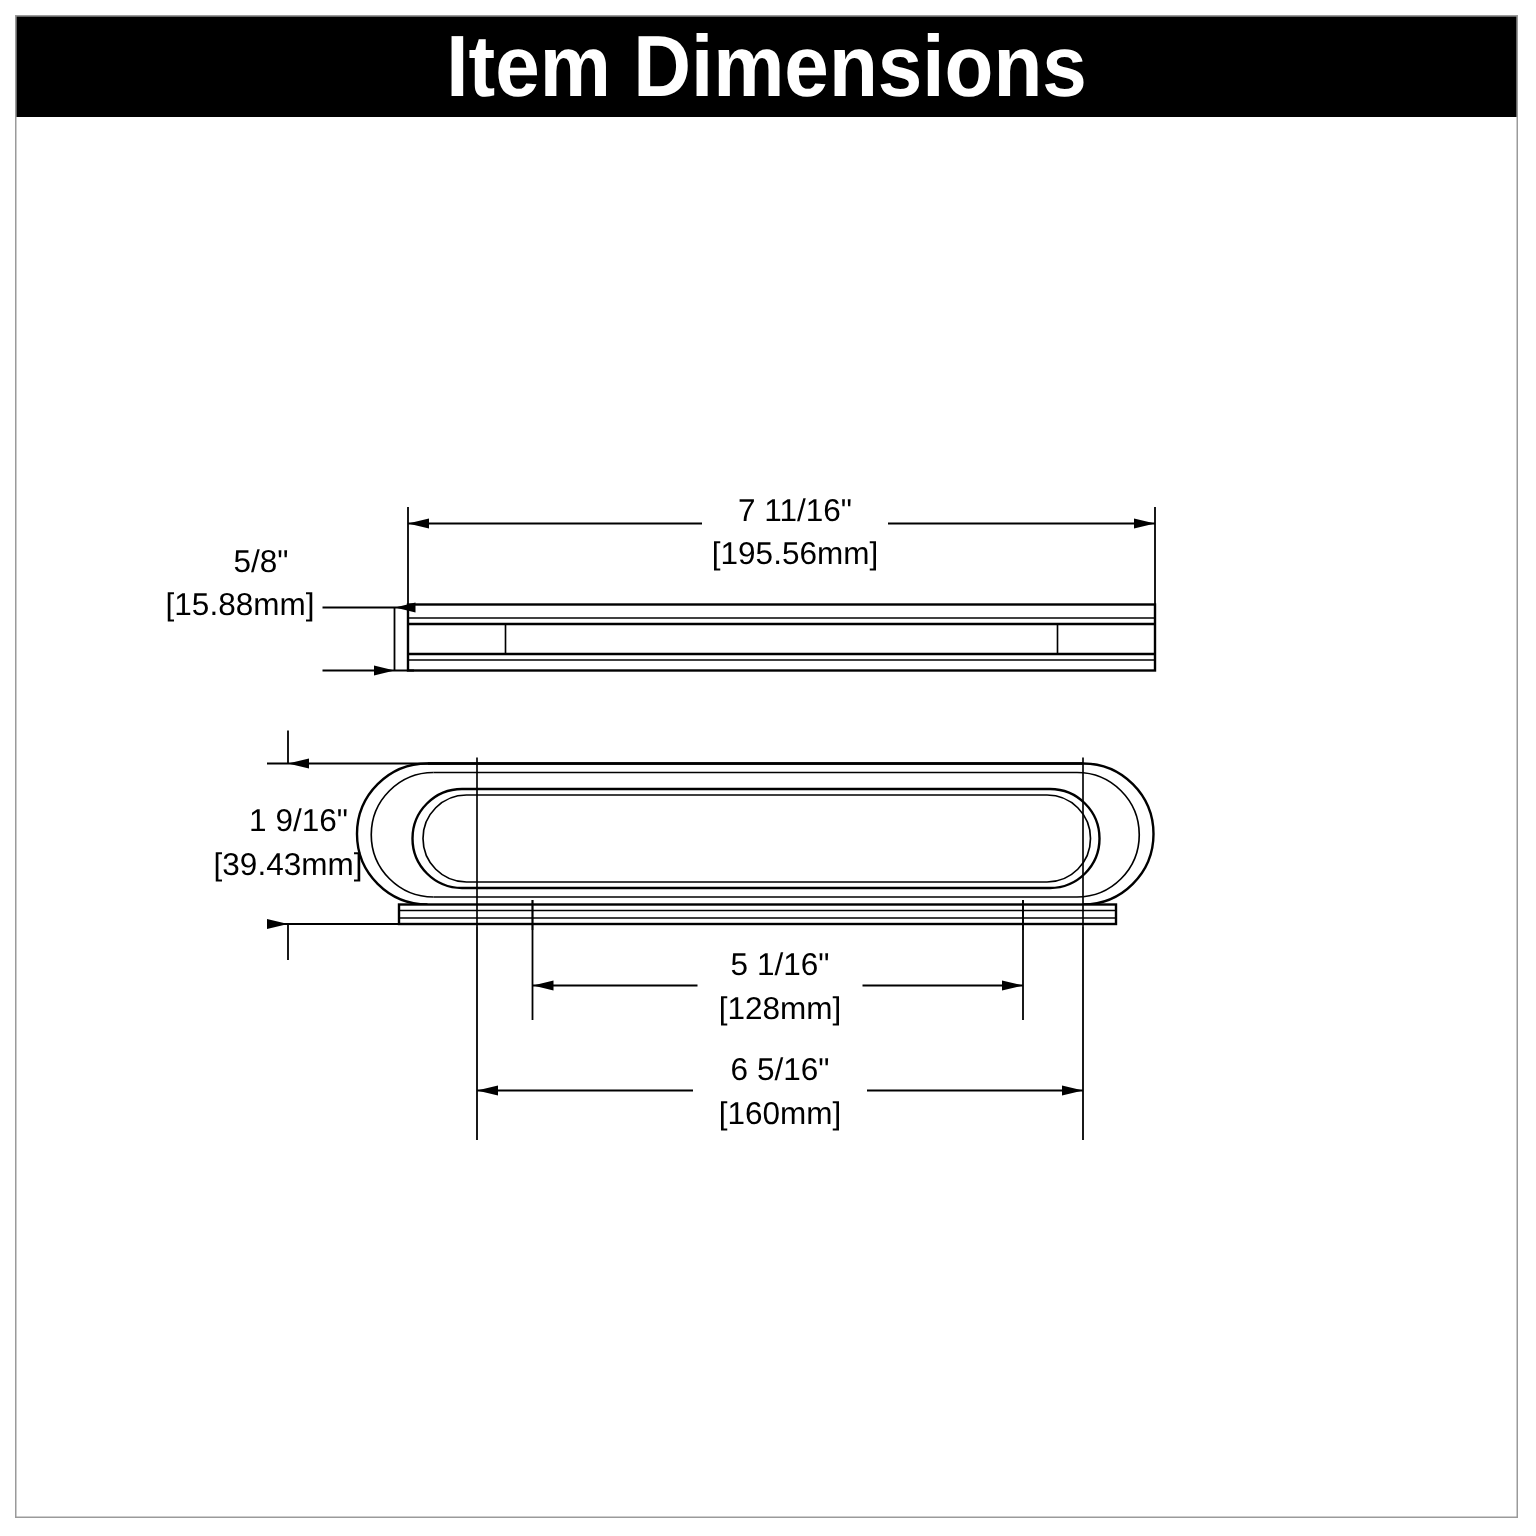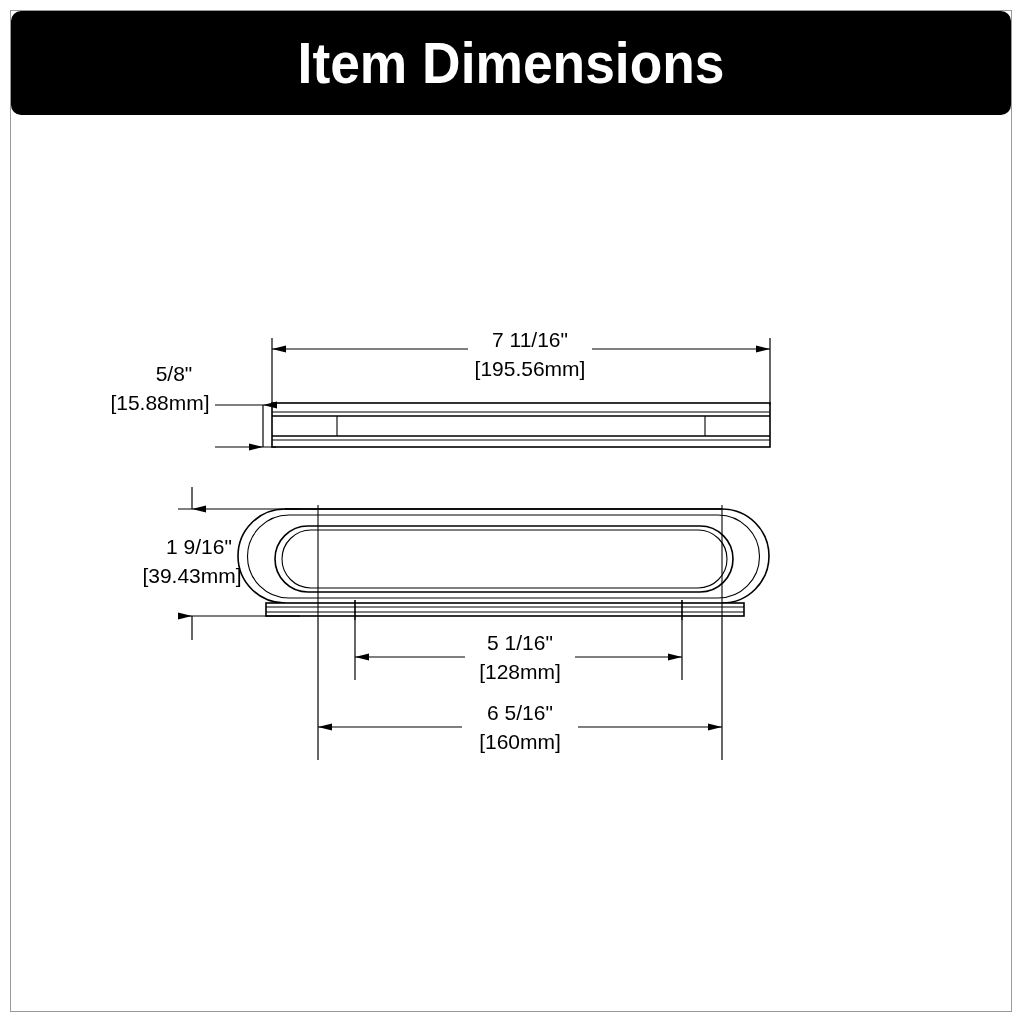--- a/index.html
+++ b/index.html
@@ -28,27 +28,26 @@
     border: 1px solid #9a9a9a;
     box-sizing: border-box;
     pointer-events: none;
   }
   
   #title-banner {
     position: absolute;
     left: 11px;
     top: 11px;
     width: 1000px;
-    height: 104px;
+    height: 67px;
     background: #000000;
     display: flex;
     align-items: center;
     justify-content: center;
     overflow: hidden;
-    border-radius: 10px;
   }
   #title-text {
     color: #ffffff;
     font-family: "Liberation Sans Narrow", "Liberation Sans", sans-serif;
     font-weight: bold;
     font-size: 58px;
     line-height: 1;
     letter-spacing: 0px;
     transform: scaleX(0.92);
     transform-origin: center center;

